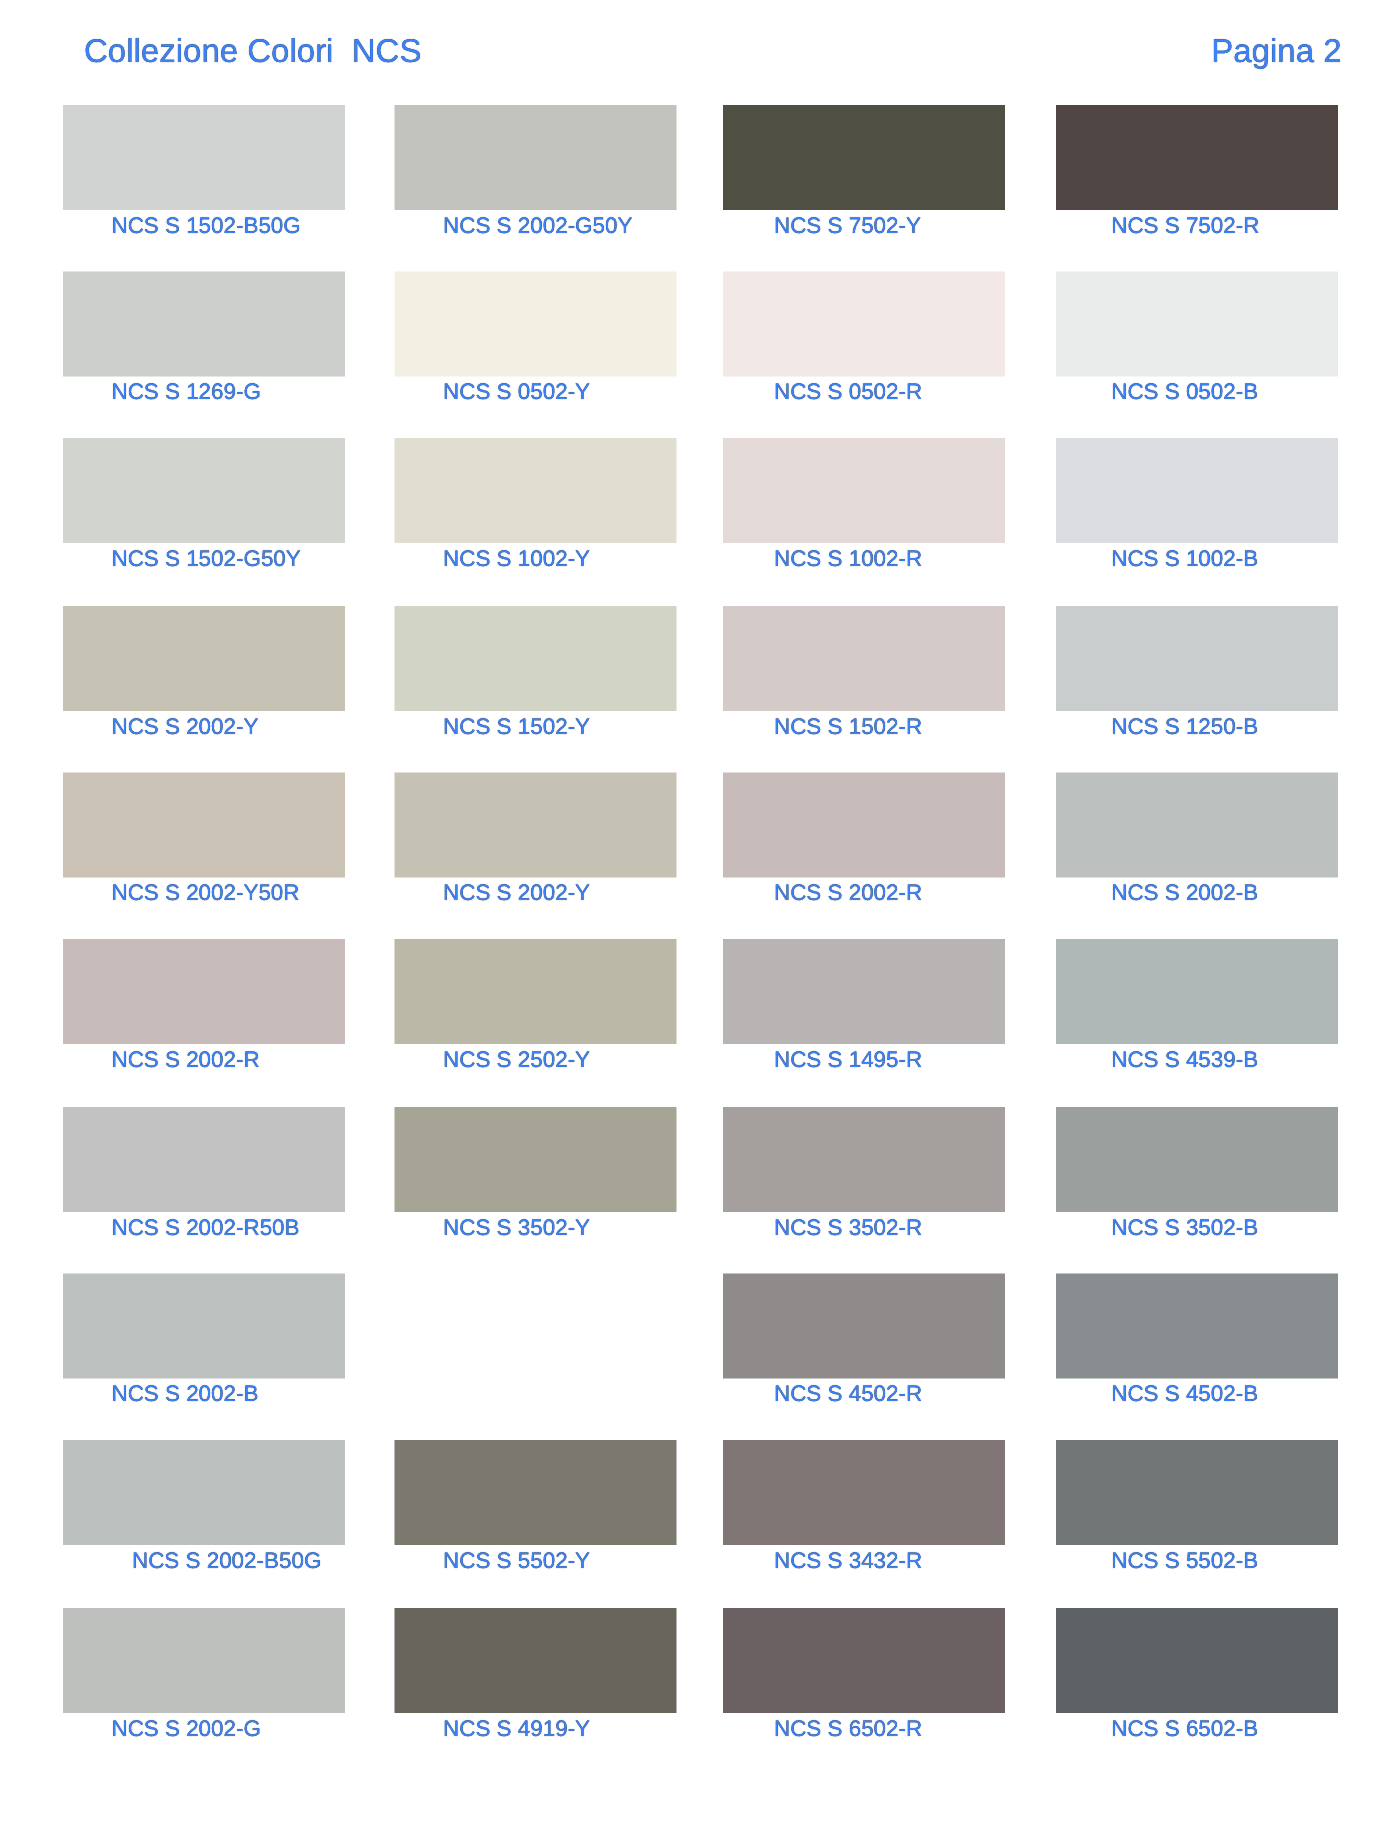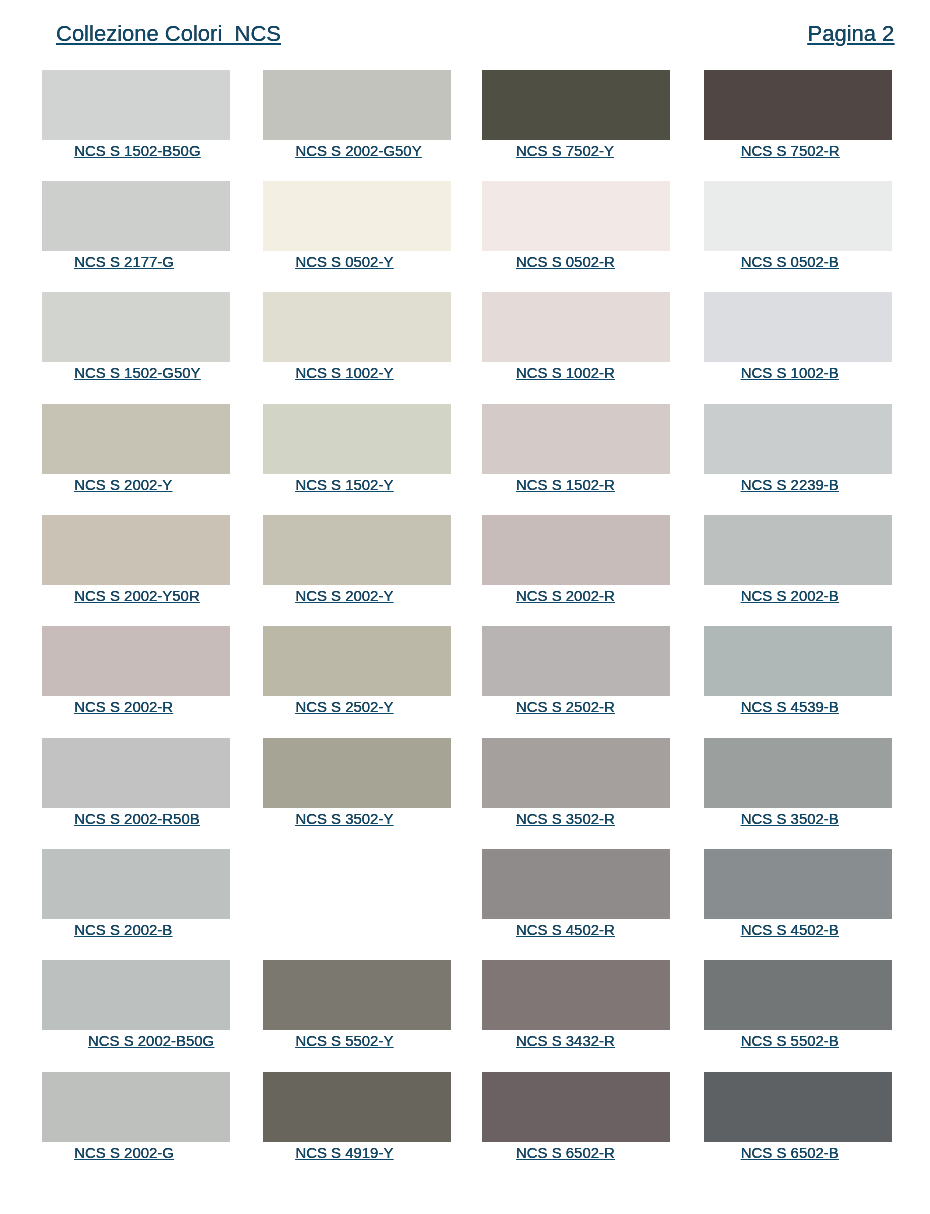--- a/index.html
+++ b/index.html
@@ -1,22 +1,22 @@
 <!DOCTYPE html>
 <html><head>
 <meta charset="utf-8">
 <title>Collezione Colori NCS</title>
 <style>
   html,body{margin:0;padding:0;background:#ffffff;}
   body{width:930px;height:1214px;overflow:hidden;
        font-family:"Liberation Sans",sans-serif;color:#000;}
   #page{position:relative;width:930px;height:1214px;background:#ffffff;overflow:hidden;}
 
-  .txt{transform:translateZ(0);color:#0c4a6e;white-space:pre;line-height:1;
-       text-shadow:0 0 0.5px rgba(0,0,0,1);text-decoration:underline;}
+  .txt{transform:translateZ(0);color:#3b82f6;white-space:pre;line-height:1;
+       text-shadow:0 0 0.5px rgba(0,0,0,1);}
 
   #title{position:absolute;left:56px;top:23.3px;font-size:22px;}
   #pagelab{position:absolute;left:807.5px;top:23.3px;font-size:22px;}
 
   #grid{position:absolute;left:0;top:0;width:930px;height:914px;}
   .cell{position:absolute;width:188px;height:90px;}
   .chip{position:absolute;left:0;top:0;width:188.3px;height:69.9px;background:#cccccc;}
   .lab{position:absolute;top:74px;font-size:14.95px;}
 </style>
 </head>
@@ -40,21 +40,21 @@
     <div class="cell" style="left:482px;top:70.0px">
       <div class="chip" style="background-color: rgb(79, 79, 67);"></div>
       <div class="lab txt" style="left:34.0px">NCS S 7502-Y</div>
     </div>
     <div class="cell" style="left:704px;top:70.0px">
       <div class="chip" style="background-color: rgb(80, 71, 69);"></div>
       <div class="lab txt" style="left:36.8px">NCS S 7502-R</div>
     </div>
     <div class="cell" style="left:42px;top:181.1px">
       <div class="chip" style="background-color: rgb(204, 207, 203);"></div>
-      <div class="lab txt" style="left:32.3px">NCS S 2177-G</div>
+      <div class="lab txt" style="left:32.3px">NCS S 1269-G</div>
     </div>
     <div class="cell" style="left:263px;top:181.1px">
       <div class="chip" style="background-color: rgb(243, 239, 227);"></div>
       <div class="lab txt" style="left:32.4px">NCS S 0502-Y</div>
     </div>
     <div class="cell" style="left:482px;top:181.1px">
       <div class="chip" style="background-color: rgb(242, 232, 229);"></div>
       <div class="lab txt" style="left:34.0px">NCS S 0502-R</div>
     </div>
     <div class="cell" style="left:704px;top:181.1px">
@@ -84,21 +84,21 @@
     <div class="cell" style="left:263px;top:404.1px">
       <div class="chip" style="background-color: rgb(210, 212, 197);"></div>
       <div class="lab txt" style="left:32.4px">NCS S 1502-Y</div>
     </div>
     <div class="cell" style="left:482px;top:404.1px">
       <div class="chip" style="background-color: rgb(212, 203, 201);"></div>
       <div class="lab txt" style="left:34.0px">NCS S 1502-R</div>
     </div>
     <div class="cell" style="left:704px;top:404.1px">
       <div class="chip" style="background-color: rgb(201, 205, 205);"></div>
-      <div class="lab txt" style="left:36.8px">NCS S 2239-B</div>
+      <div class="lab txt" style="left:36.8px">NCS S 1250-B</div>
     </div>
     <div class="cell" style="left:42px;top:515.1px">
       <div class="chip" style="background-color: rgb(203, 194, 182);"></div>
       <div class="lab txt" style="left:32.3px">NCS S 2002-Y50R</div>
     </div>
     <div class="cell" style="left:263px;top:515.1px">
       <div class="chip" style="background-color: rgb(198, 194, 179);"></div>
       <div class="lab txt" style="left:32.4px">NCS S 2002-Y</div>
     </div>
     <div class="cell" style="left:482px;top:515.1px">
@@ -112,21 +112,21 @@
     <div class="cell" style="left:42px;top:626.0px">
       <div class="chip" style="background-color: rgb(199, 188, 186);"></div>
       <div class="lab txt" style="left:32.3px">NCS S 2002-R</div>
     </div>
     <div class="cell" style="left:263px;top:626.0px">
       <div class="chip" style="background-color: rgb(187, 184, 168);"></div>
       <div class="lab txt" style="left:32.4px">NCS S 2502-Y</div>
     </div>
     <div class="cell" style="left:482px;top:626.0px">
       <div class="chip" style="background-color: rgb(184, 180, 179);"></div>
-      <div class="lab txt" style="left:34.0px">NCS S 2502-R</div>
+      <div class="lab txt" style="left:34.0px">NCS S 1495-R</div>
     </div>
     <div class="cell" style="left:704px;top:626.0px">
       <div class="chip" style="background-color: rgb(175, 184, 183);"></div>
       <div class="lab txt" style="left:36.8px">NCS S 4539-B</div>
     </div>
     <div class="cell" style="left:42px;top:738.1px">
       <div class="chip" style="background-color: rgb(194, 194, 195);"></div>
       <div class="lab txt" style="left:32.3px">NCS S 2002-R50B</div>
     </div>
     <div class="cell" style="left:263px;top:738.1px">

